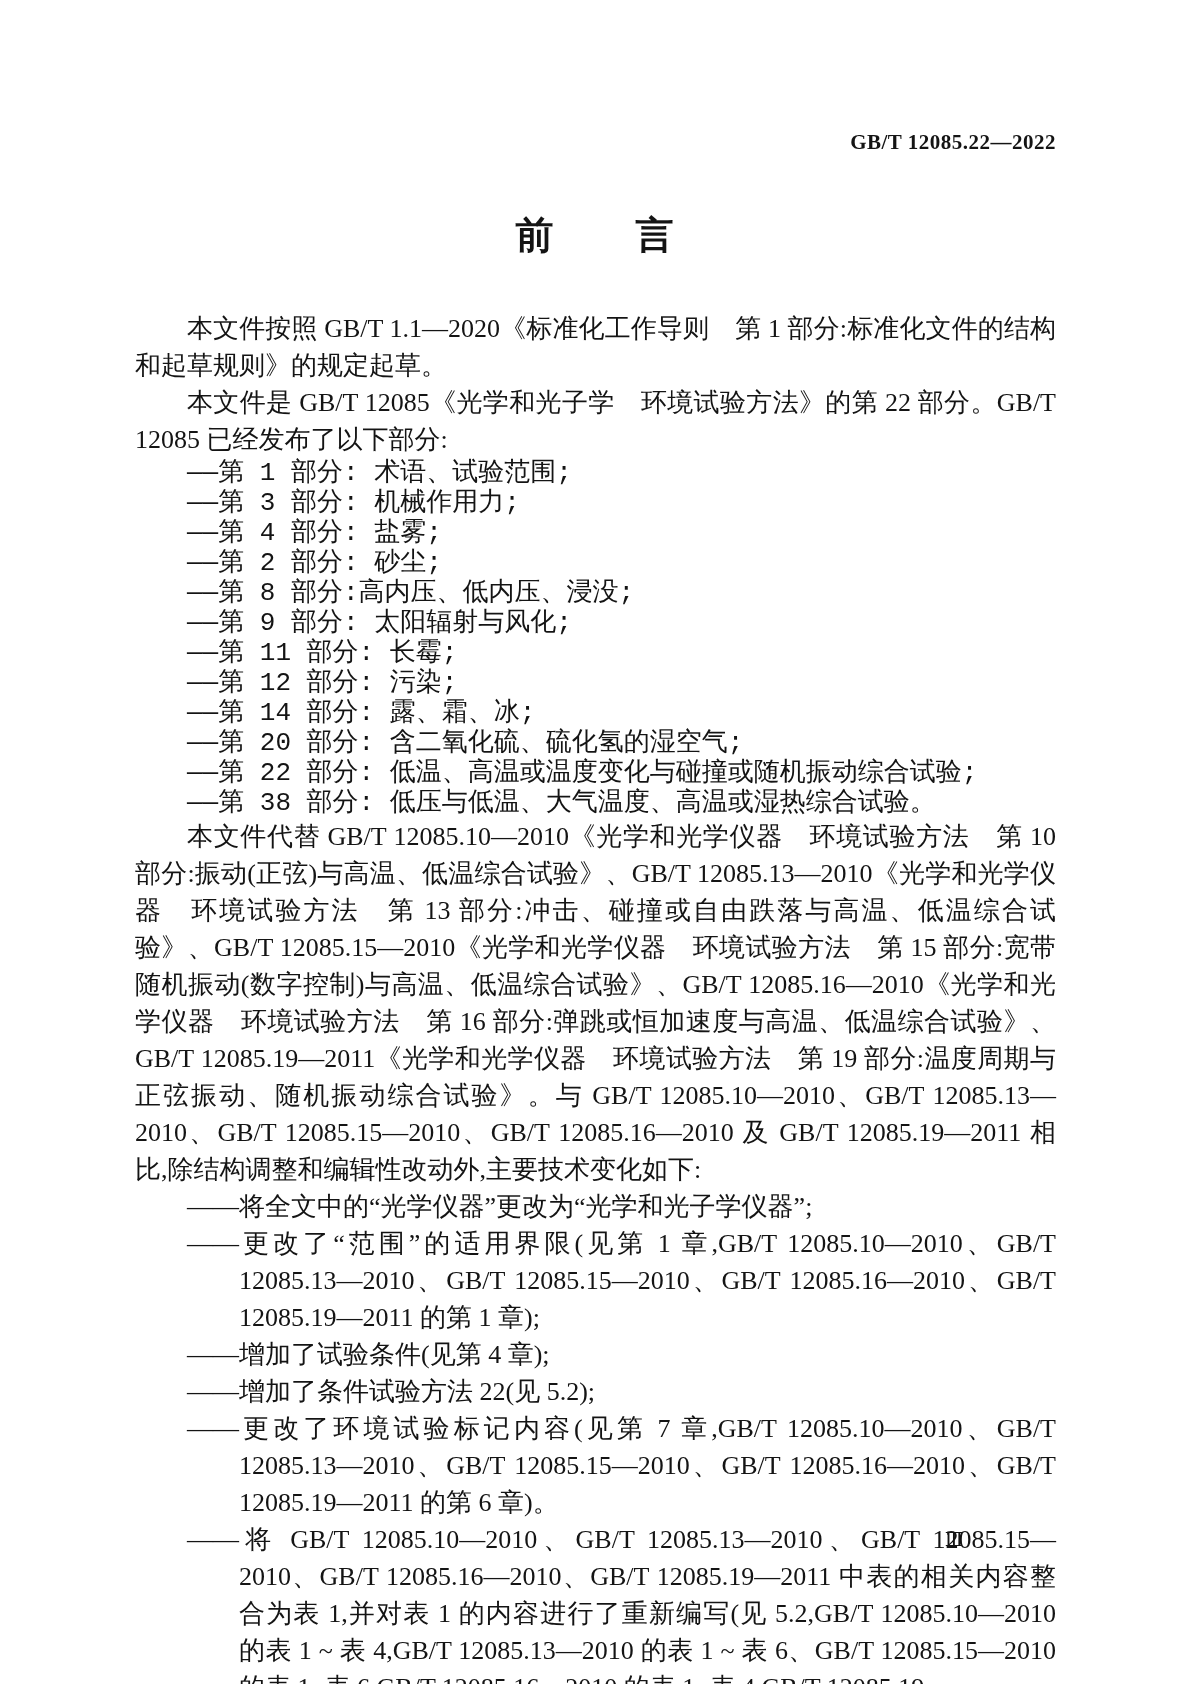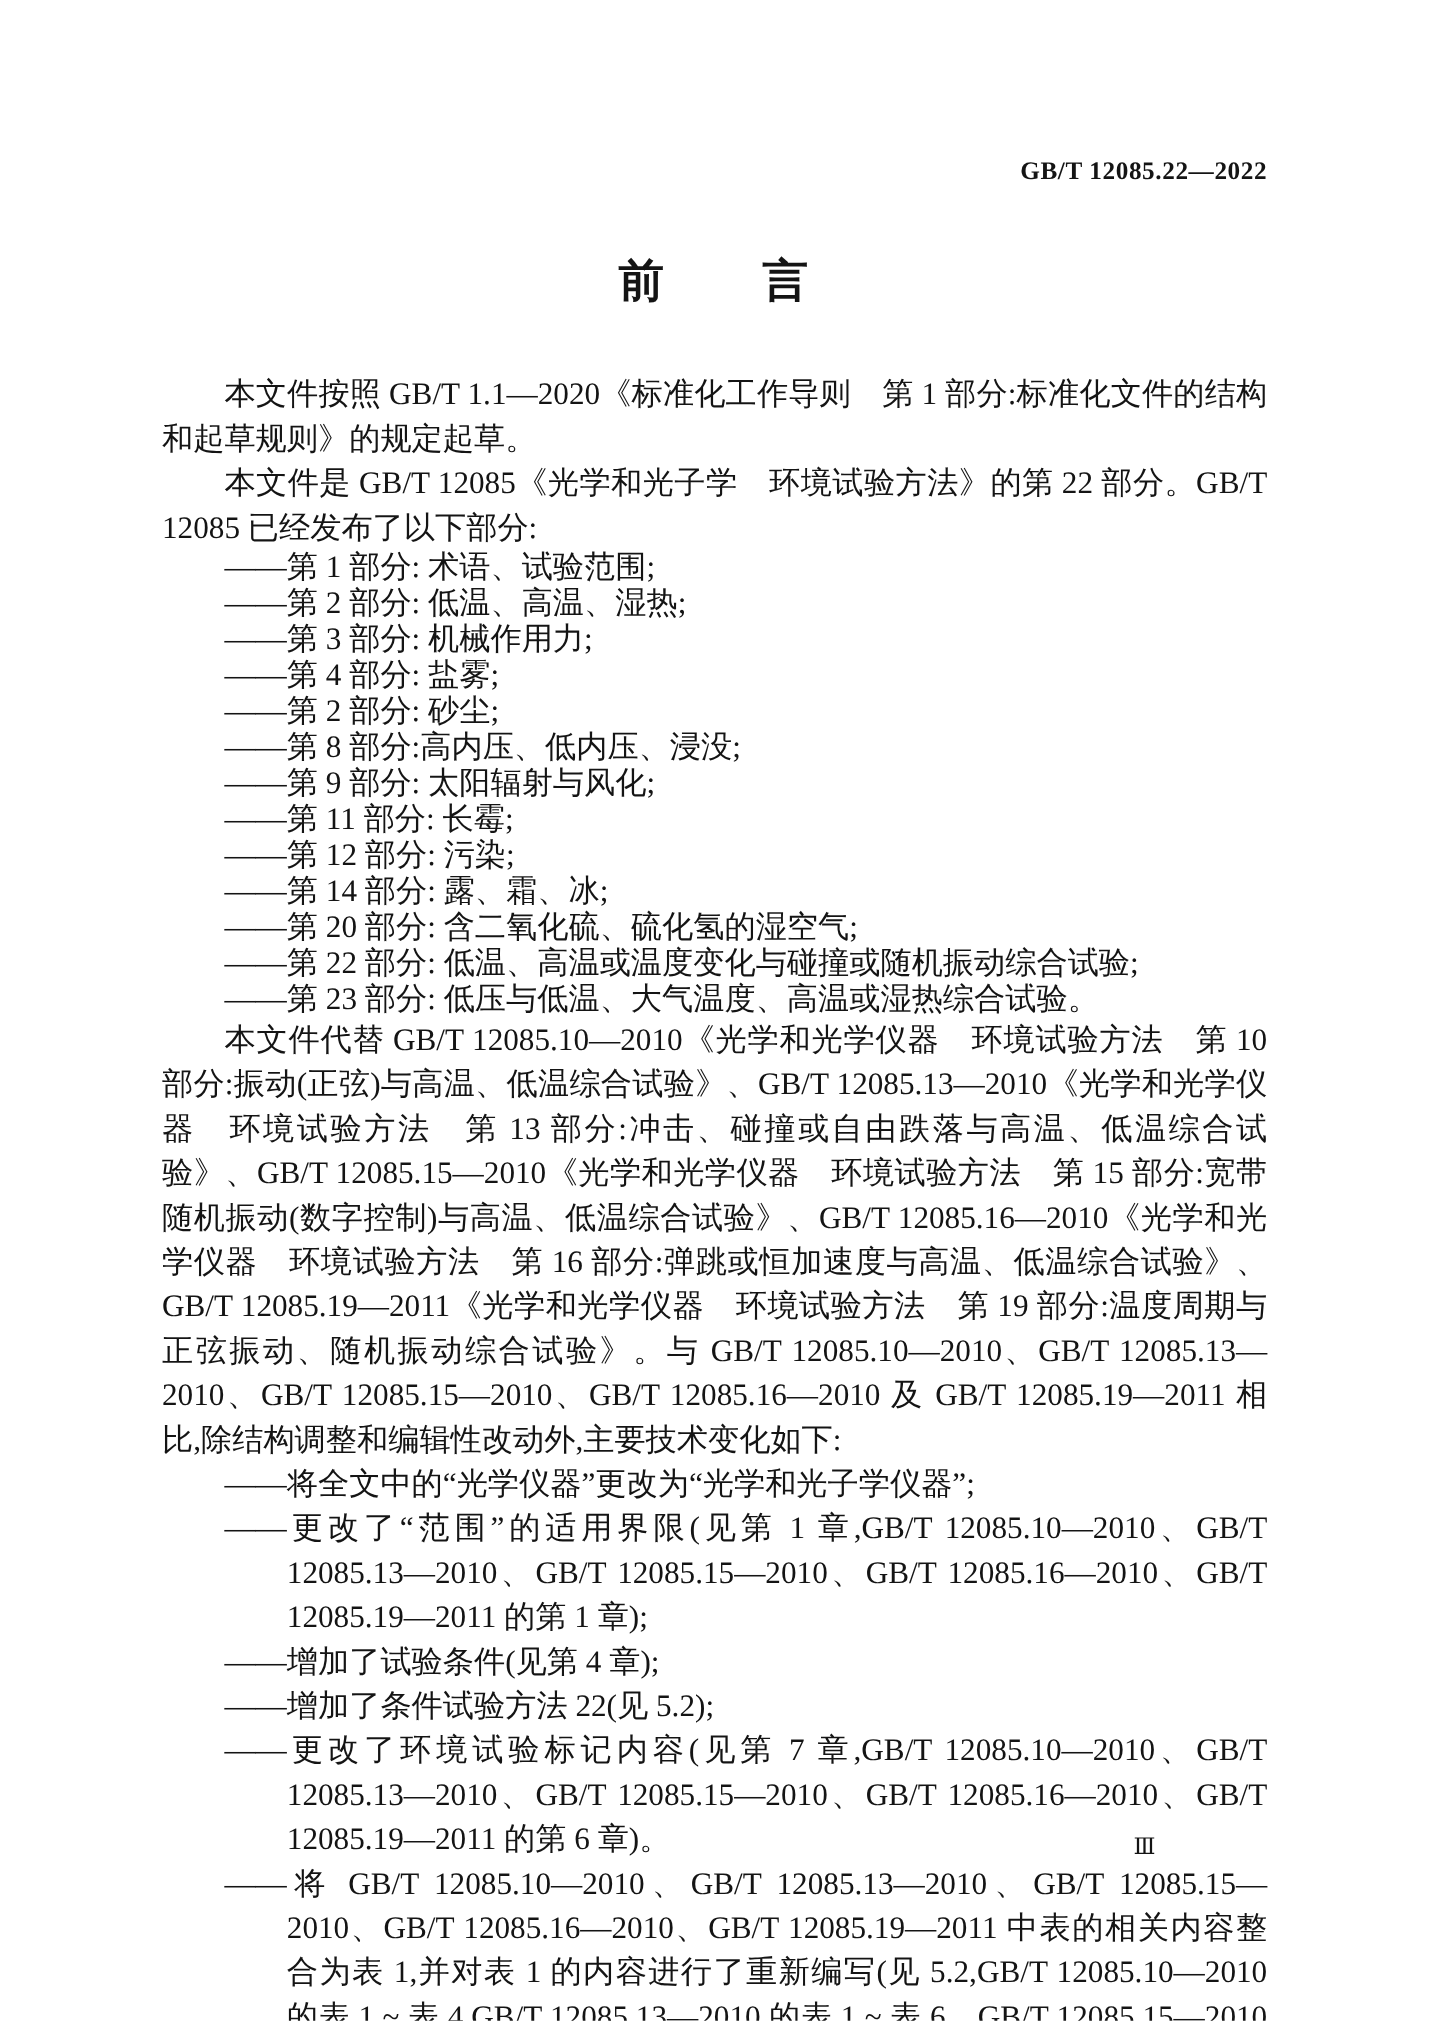--- a/index.html
+++ b/index.html
@@ -50,20 +50,21 @@
     text-align: justify;
   }
   .para {
     text-indent: 2em;
     line-height: 37px;
   }
   .part {
     padding-left: 4em;
     text-indent: -2em;
     line-height: 30px;
+    font-family: Liberation Mono, monospace;
   }
   .change {
     padding-left: 4em;
     text-indent: -2em;
     line-height: 37px;
   }
   .page-number {
     position: absolute;
     top: 1528px;
     right: 228px;
@@ -77,32 +78,31 @@
 <div class="page">
 
   <div class="doc-number">GB/T 12085.22—2022</div>
 
   <h1 class="title">前　　言</h1>
 
   <div class="content">
       <p class="block para">本文件按照 GB/T 1.1—2020《标准化工作导则　第 1 部分:标准化文件的结构和起草规则》的规定起草。</p>
       <p class="block para">本文件是 GB/T 12085《光学和光子学　环境试验方法》的第 22 部分。GB/T 12085 已经发布了以下部分:</p>
       <p class="block part">——第 1 部分: 术语、试验范围;</p>
-      <p class="block part">——第 2 部分: 低温、高温、湿热;</p>
       <p class="block part">——第 3 部分: 机械作用力;</p>
       <p class="block part">——第 4 部分: 盐雾;</p>
       <p class="block part">——第 2 部分: 砂尘;</p>
       <p class="block part">——第 8 部分:高内压、低内压、浸没;</p>
       <p class="block part">——第 9 部分: 太阳辐射与风化;</p>
       <p class="block part">——第 11 部分: 长霉;</p>
       <p class="block part">——第 12 部分: 污染;</p>
       <p class="block part">——第 14 部分: 露、霜、冰;</p>
       <p class="block part">——第 20 部分: 含二氧化硫、硫化氢的湿空气;</p>
       <p class="block part">——第 22 部分: 低温、高温或温度变化与碰撞或随机振动综合试验;</p>
-      <p class="block part">——第 23 部分: 低压与低温、大气温度、高温或湿热综合试验。</p>
+      <p class="block part">——第 38 部分: 低压与低温、大气温度、高温或湿热综合试验。</p>
       <p class="block para">本文件代替 GB/T 12085.10—2010《光学和光学仪器　环境试验方法　第 10 部分:振动(正弦)与高温、低温综合试验》、GB/T 12085.13—2010《光学和光学仪器　环境试验方法　第 13 部分:冲击、碰撞或自由跌落与高温、低温综合试验》、GB/T 12085.15—2010《光学和光学仪器　环境试验方法　第 15 部分:宽带随机振动(数字控制)与高温、低温综合试验》、GB/T 12085.16—2010《光学和光学仪器　环境试验方法　第 16 部分:弹跳或恒加速度与高温、低温综合试验》、GB/T 12085.19—2011《光学和光学仪器　环境试验方法　第 19 部分:温度周期与正弦振动、随机振动综合试验》。与 GB/T 12085.10—2010、GB/T 12085.13—2010、GB/T 12085.15—2010、GB/T 12085.16—2010 及 GB/T 12085.19—2011 相比,除结构调整和编辑性改动外,主要技术变化如下:</p>
       <p class="block change">——将全文中的“光学仪器”更改为“光学和光子学仪器”;</p>
       <p class="block change">——更改了“范围”的适用界限(见第 1 章,GB/T 12085.10—2010、GB/T 12085.13—2010、GB/T 12085.15—2010、GB/T 12085.16—2010、GB/T 12085.19—2011 的第 1 章);</p>
       <p class="block change">——增加了试验条件(见第 4 章);</p>
       <p class="block change">——增加了条件试验方法 22(见 5.2);</p>
       <p class="block change">——更改了环境试验标记内容(见第 7 章,GB/T 12085.10—2010、GB/T 12085.13—2010、GB/T 12085.15—2010、GB/T 12085.16—2010、GB/T 12085.19—2011 的第 6 章)。</p>
       <p class="block change">——将 GB/T 12085.10—2010、GB/T 12085.13—2010、GB/T 12085.15—2010、GB/T 12085.16—2010、GB/T 12085.19—2011 中表的相关内容整合为表 1,并对表 1 的内容进行了重新编写(见 5.2,GB/T 12085.10—2010 的表 1 ~ 表 4,GB/T 12085.13—2010 的表 1 ~ 表 6、GB/T 12085.15—2010 的表 1~表 6,GB/T 12085.16—2010 的表 1~表 4,GB/T 12085.19—</p>
     </div>
 
   <div class="page-number">Ⅲ</div>

